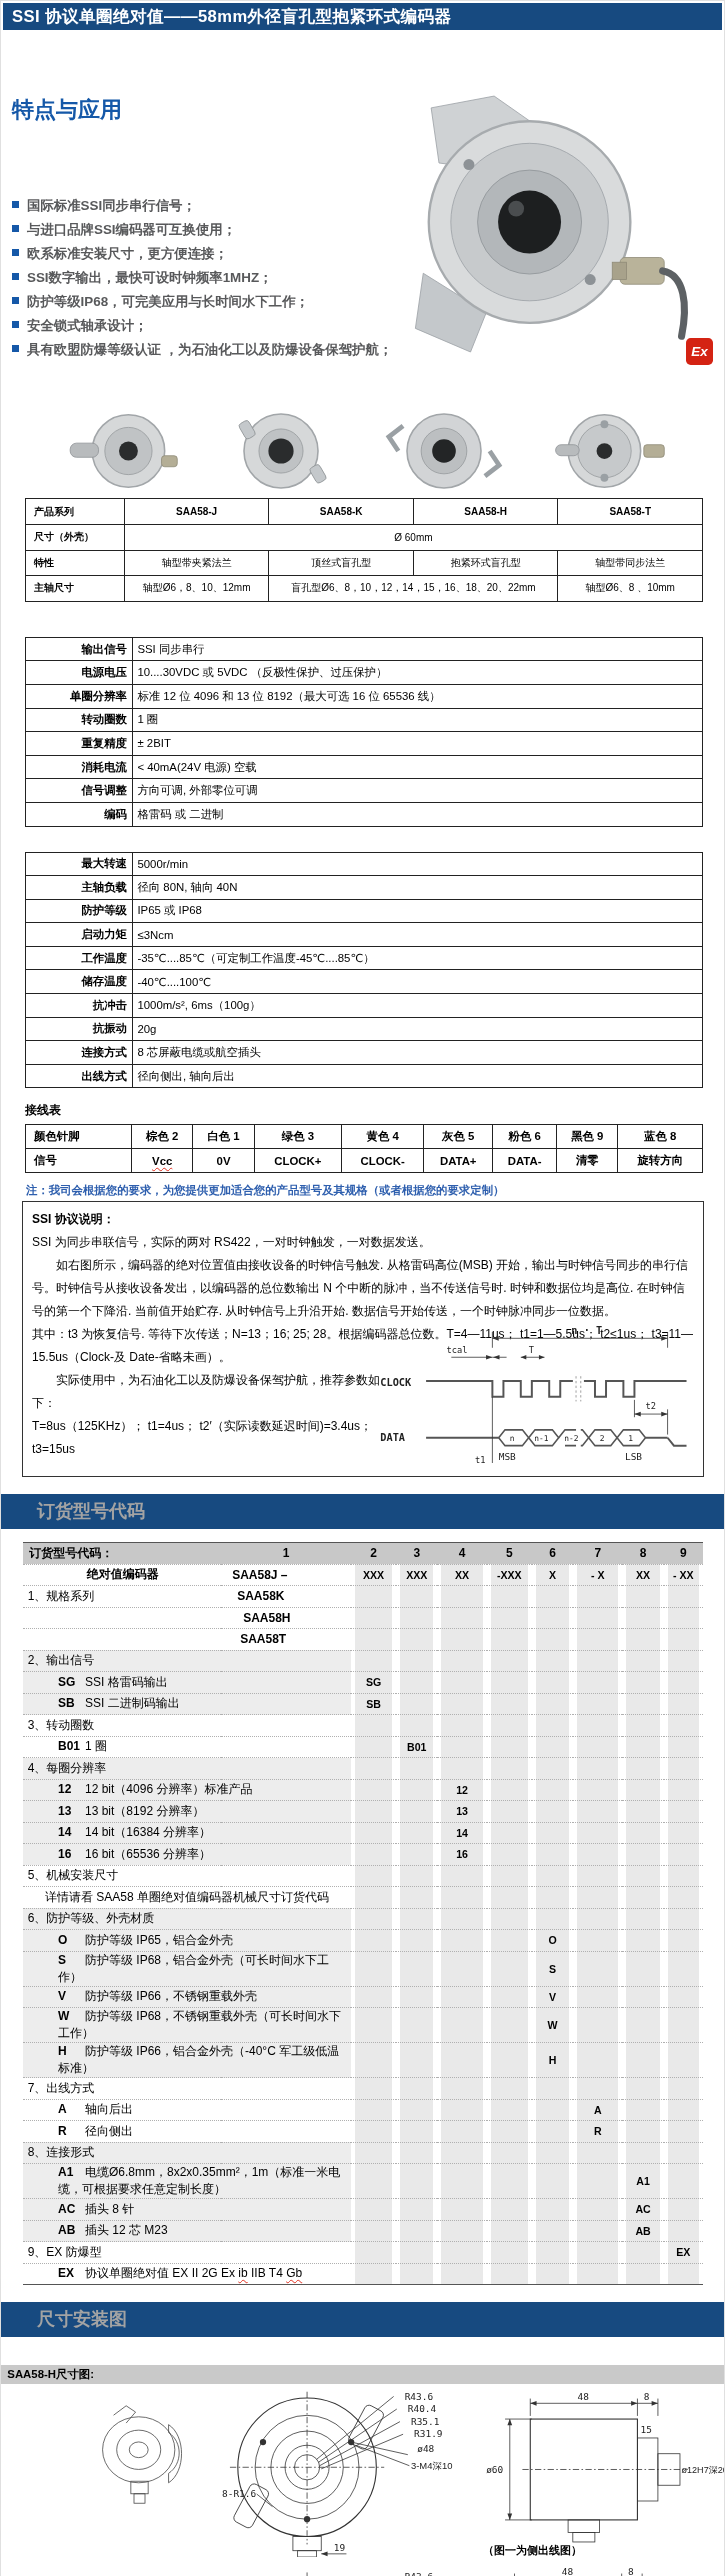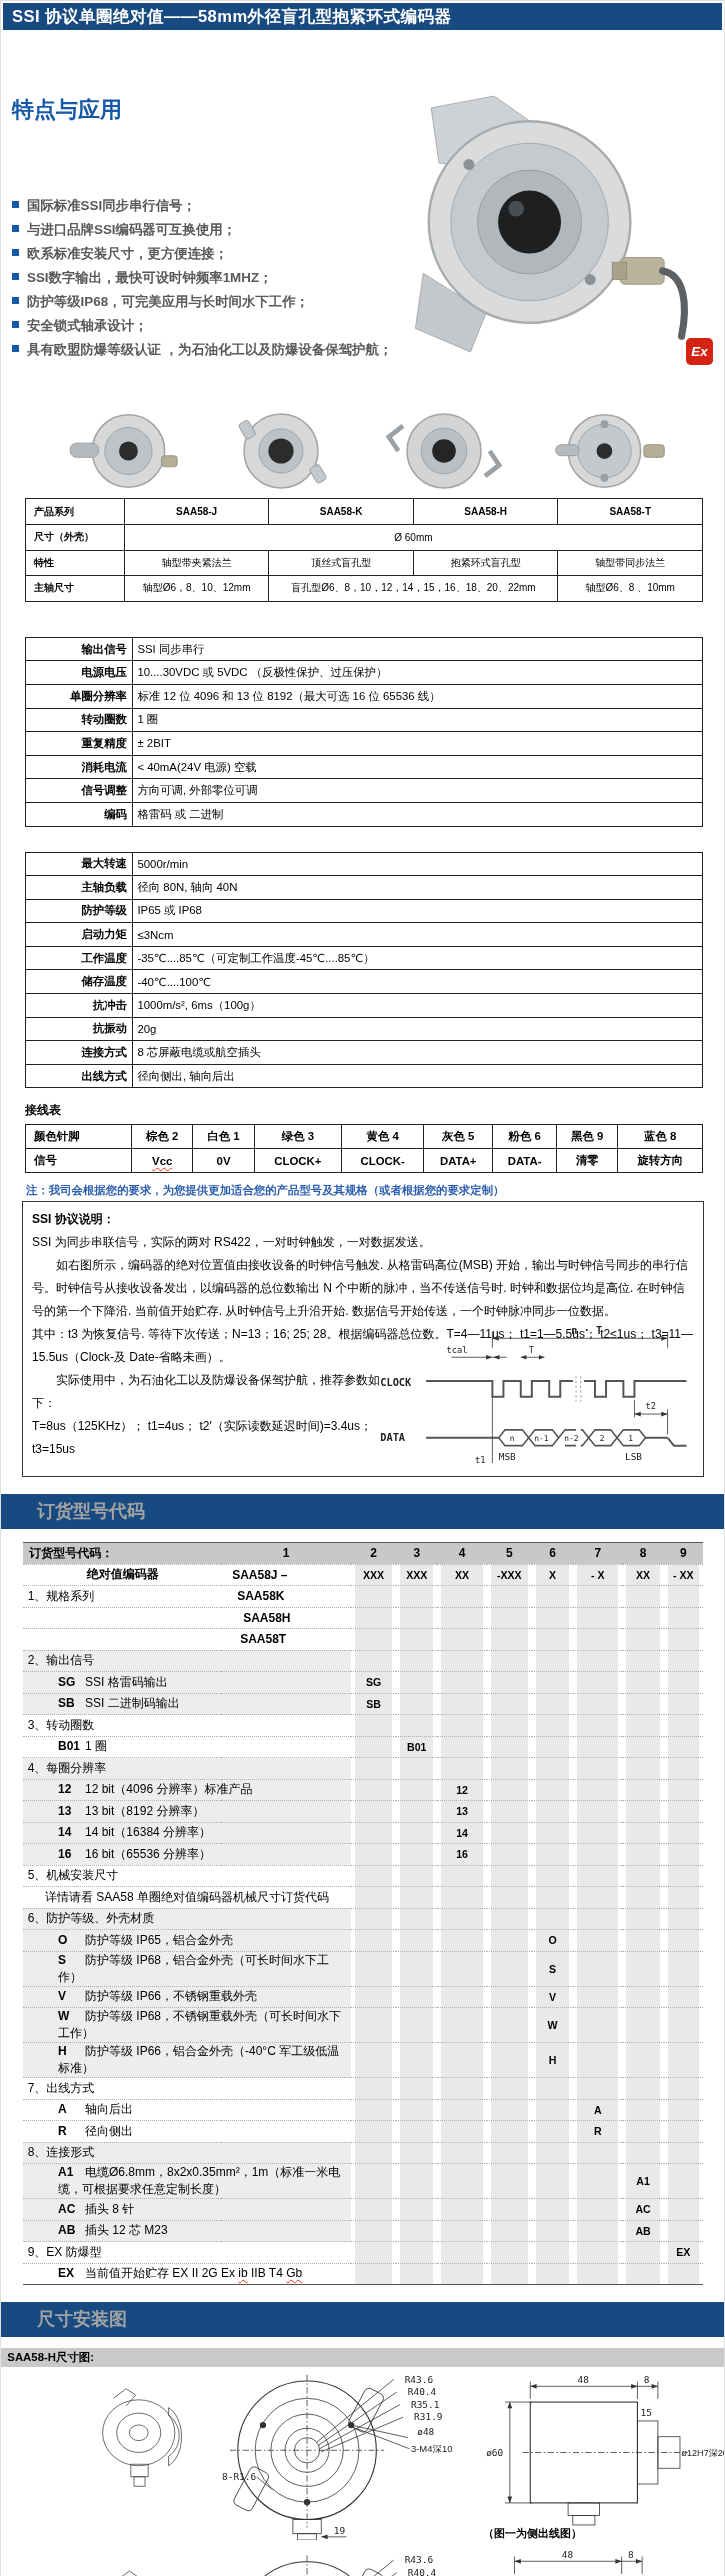--- a/index.html
+++ b/index.html
@@ -59,21 +59,21 @@
   .ot tr.hdr td{background:#c8c8c8;font-weight:bold;text-align:center;background-clip:border-box;}
   .ot tr.hdr td:first-child{text-align:left;padding-left:6.3px;}
   .ot td.desc{padding-left:4.7px;}
   .ot td.opt{padding-left:35px;}
   .ot td.opt .code{display:inline-block;min-width:27px;font-weight:bold;}
   .ot td.shade{background:#ededed;}
   .ot td.model{padding-left:11px;font-weight:bold;}
   .ot td.bold{font-weight:bold;}
 
   
-  .graybar{background:#c9c9c9;height:19px;line-height:19px;font-size:11.4px;font-weight:bold;padding-left:6.3px;margin-top:11px;}
+  .graybar{background:#c9c9c9;height:19px;line-height:19px;font-size:11.4px;font-weight:bold;padding-left:6.3px;margin-top:28px;}
   .figrow{position:relative;height:172px;margin-top:3.2px;margin-left:40px;}
   .figrow .iso{position:absolute;left:49px;top:14px;}
   .figrow .front{position:absolute;left:181px;top:0;}
   .figrow .side{position:absolute;left:442px;top:4.7px;}
   .caption{position:absolute;font-weight:bold;font-size:11px;}
   svg text{font-family:"DejaVu Sans Mono","Liberation Mono",monospace;fill:#222;}
   svg text.cjk{font-family:"Liberation Sans","DejaVu Sans",sans-serif;}
 </style>
 </head>
 <body>
@@ -710,21 +710,21 @@
       <td class="st"></td>
           <td class="st"></td>
           <td class="st"></td>
           <td class="st"></td>
           <td class="st"></td>
           <td class="st"></td>
           <td class="st"></td>
       <td class="st">EX</td>
     </tr>
     <tr>
-      <td class="opt" colspan="2"><span class="code">EX</span><span>当前值开始贮存 EX II 2G Ex </span><span class="squiggle">ib</span><span> IIB T4 </span><span class="squiggle">Gb</span></td>
+      <td class="opt" colspan="2"><span class="code">EX</span><span>协议单圈绝对值 EX II 2G Ex </span><span class="squiggle">ib</span><span> IIB T4 </span><span class="squiggle">Gb</span></td>
       <td class="st"></td>
           <td class="st"></td>
           <td class="st"></td>
           <td class="st"></td>
           <td class="st"></td>
           <td class="st"></td>
           <td class="st"></td>
           <td class="st"></td>
     </tr>
   </tbody>

